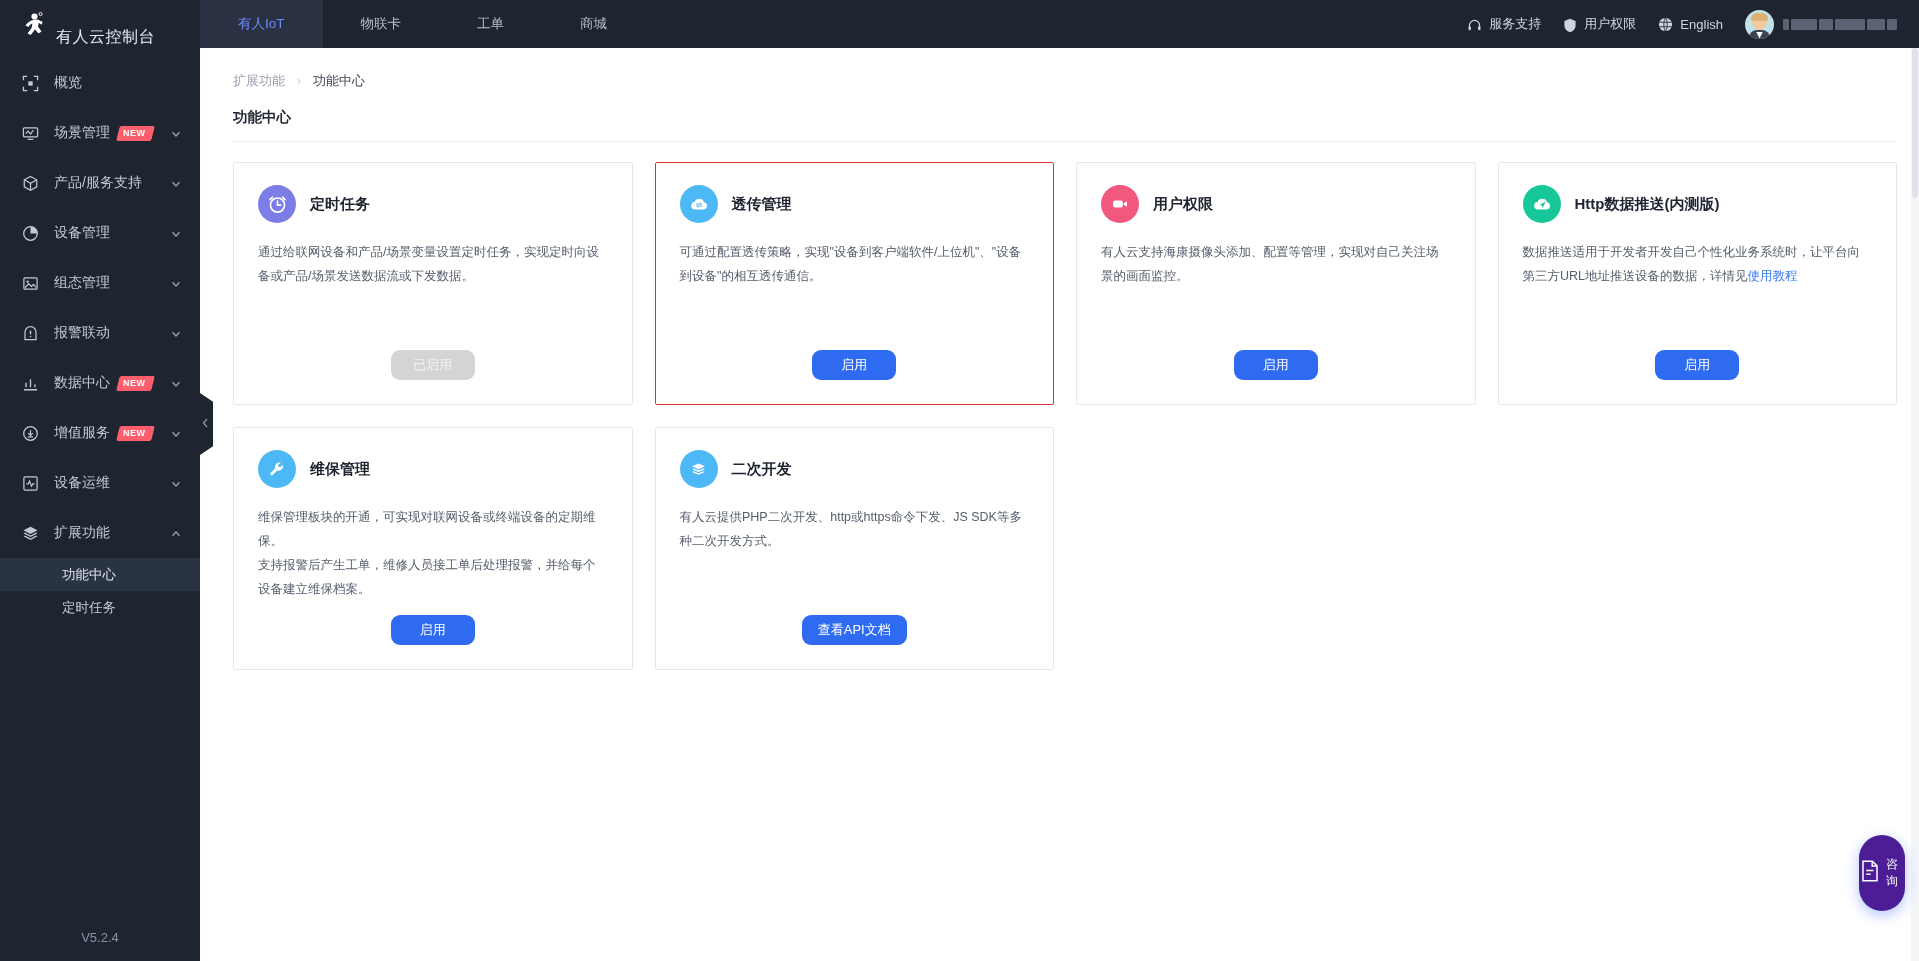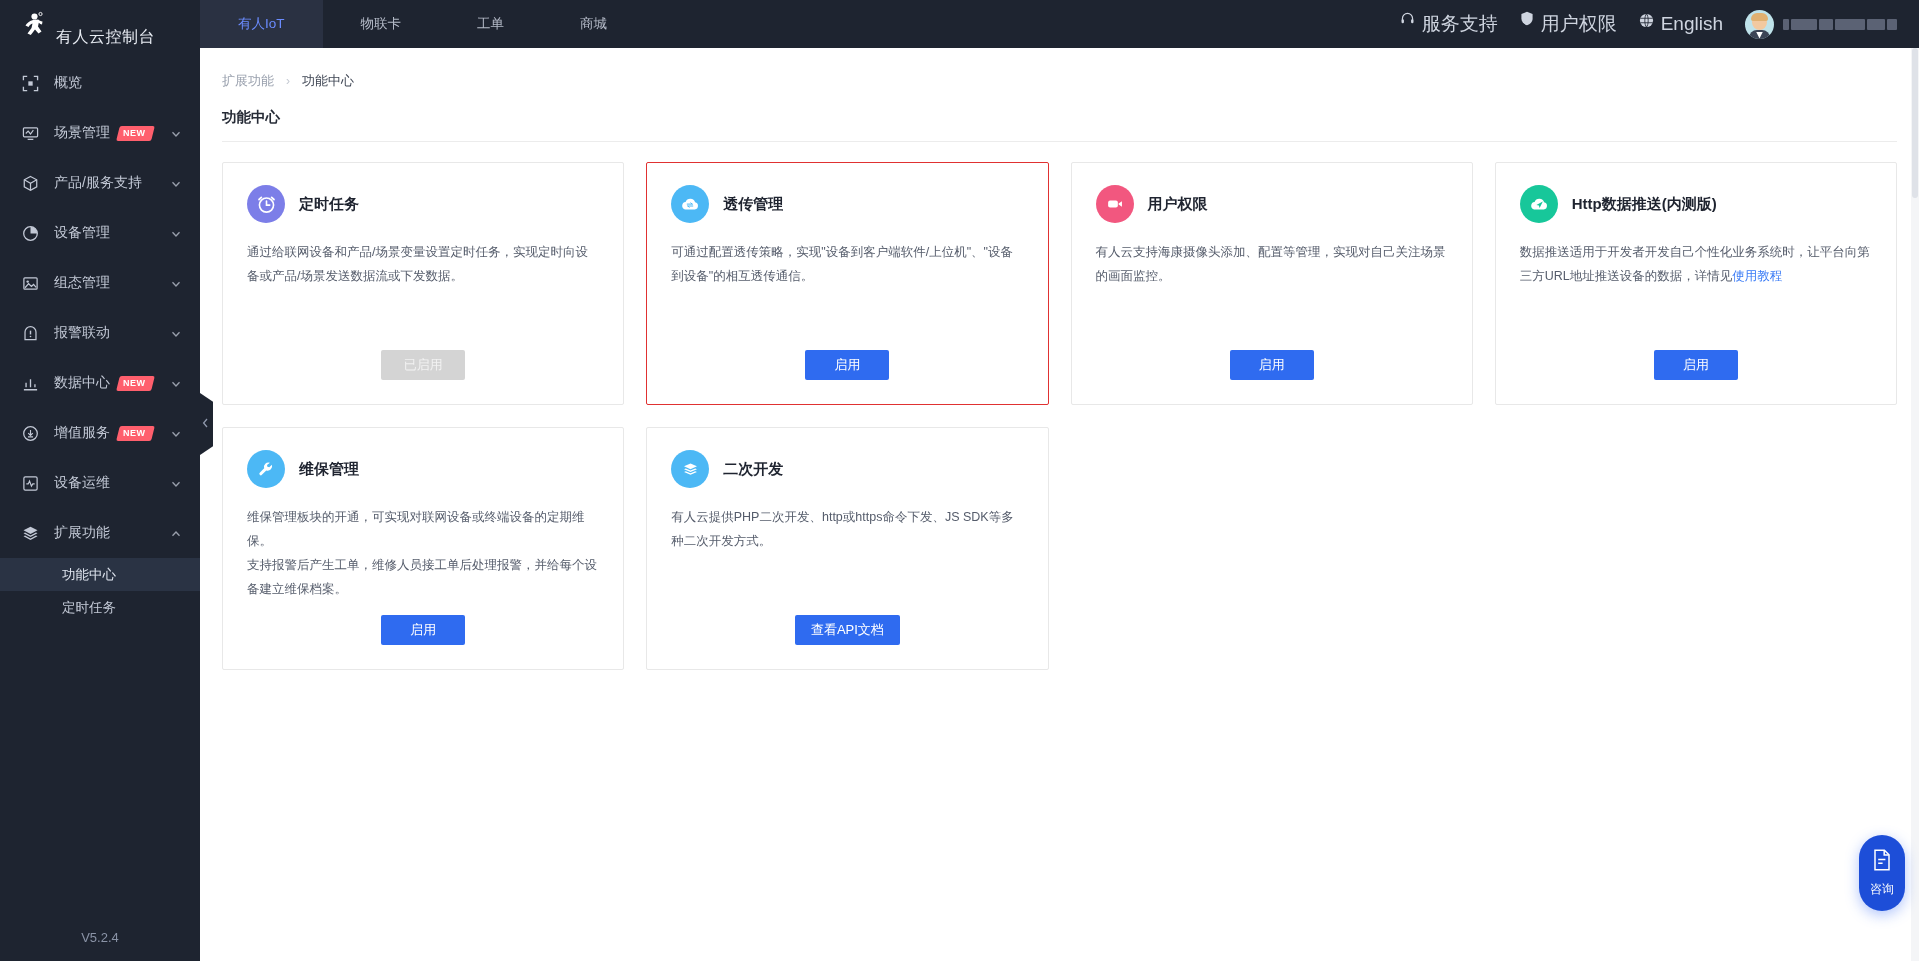--- a/index.html
+++ b/index.html
@@ -18,33 +18,33 @@
   .brand { width: 200px; display: flex; align-items: center; gap: 10px; padding-left: 20px; flex: 0 0 200px; }
   .brand-logo { width: 26px; height: 26px; position: relative; }
   .brand-title { color: #e8ecf3; font-size: 16px; letter-spacing: .5px; white-space: nowrap; margin-top: 26px; }
   .topnav { display: flex; align-items: stretch; }
   .topnav-item {
     padding: 0 38px; display: flex; align-items: center; justify-content: center;
     color: #b6bcc9; font-size: 13.5px; cursor: pointer; white-space: nowrap;
   }
   .topnav-item.active { background: #2a3142; color: #6b8cff; }
   .header-right { margin-left: auto; display: flex; align-items: center; gap: 22px; padding-right: 22px; }
-  .hr-item { display: flex; align-items: flex-start; gap: 7px; color: #cfd5e0; font-size: 19px; cursor: pointer; white-space: nowrap; }
+  .hr-item { display: flex; align-items: flex-end; gap: 7px; color: #cfd5e0; font-size: 13px; cursor: pointer; white-space: nowrap; }
   .hr-item svg { display: block; }
   .avatar-wrap { display: flex; align-items: center; gap: 9px; cursor: pointer; }
   .avatar { width: 29px; height: 29px; border-radius: 50%; background: #bfe3ea; position: relative; overflow: hidden; flex: 0 0 29px; }
   .av-face { position: absolute; left: 7px; top: 5px; width: 15px; height: 15px; border-radius: 50%; background: #f2c9a0; }
   .av-hair { position: absolute; left: 6px; top: 3px; width: 17px; height: 8px; border-radius: 9px 9px 3px 3px; background: #e0b070; }
   .av-body { position: absolute; left: 4px; bottom: 0; width: 21px; height: 9px; border-radius: 8px 8px 0 0; background: #3b4455; }
   .av-collar { position: absolute; left: 11px; bottom: 0; width: 7px; height: 7px; background: #fff; clip-path: polygon(50% 100%, 0 0, 100% 0); }
   .username-redacted { display: flex; gap: 2px; align-items: center; }
   .username-redacted i { display: block; height: 11px; background: #5b6274; border-radius: 1px; }
 
   
-  .body-row { display: flex; flex: 1 1 auto; min-height: 0; position: relative; }
+  .body-row { display: flex; flex: 1 1 auto; min-height: 0; position: relative; gap: 11px; }
 
   
   .sidebar {
     width: 200px; flex: 0 0 200px; background: #1e2430; position: relative;
     display: flex; flex-direction: column;
   }
   .menu { padding-top: 10px; }
   .menu-item {
     height: 50px; display: flex; align-items: center; padding: 0 18px 0 20px;
     color: #c3c9d6; font-size: 14px; cursor: pointer; position: relative;
@@ -88,31 +88,31 @@
     padding: 22px 24px 0 24px; position: relative; display: flex; flex-direction: column;
   }
   .card.selected { border: 1px solid #e03131; }
   .card-head { display: flex; align-items: center; gap: 14px; }
   .card-ico { width: 38px; height: 38px; border-radius: 50%; flex: 0 0 38px; display: flex; align-items: center; justify-content: center; }
   .card-title { font-size: 15px; font-weight: bold; color: #1f2430; white-space: nowrap; }
   .card-desc { margin-top: 17px; font-size: 12.5px; line-height: 24px; color: #555c6b; }
   .card-desc a { color: #3b7cf6; text-decoration: none; cursor: pointer; }
   .card-btn-row { margin-top: auto; padding-bottom: 24px; display: flex; justify-content: center; }
   .btn {
-    min-width: 84px; height: 30px; padding: 0 16px; border: none; border-radius: 2px;
+    min-width: 84px; height: 30px; padding: 0 16px; border: none; border-radius: 9px;
     background: #2f6bf0; color: #fff; font-size: 13px; cursor: pointer;
     font-family: "Liberation Sans", sans-serif; display: flex; align-items: center; justify-content: center;
   }
   .btn.disabled { background: #d4d4d4; color: #f2f2f2; cursor: default; }
 
   
   .consult {
     position: absolute; right: 14px; bottom: 50px; width: 46px; height: 76px;
-    background: #1d4ed8; border-radius: 23px; color: #fff; display: flex;
-    flex-direction: column; align-items: center; justify-content: center; gap: 5px;
+    background: #4c1d95; border-radius: 23px; color: #fff; display: flex;
+    align-items: center; justify-content: center; gap: 5px;
     cursor: pointer; box-shadow: 0 4px 14px rgba(59,110,245,.4); z-index: 25;
   }
   .consult-label { font-size: 12px; }
 
   
   .scroll-track { position: absolute; right: 0; top: 0; bottom: 0; width: 8px; background: #f4f5f7; z-index: 5; }
   .scroll-thumb { position: absolute; right: 1px; top: 0; width: 6px; height: 150px; background: #dfe2e8; border-radius: 3px; }
 </style>
 </head>
 <body>

